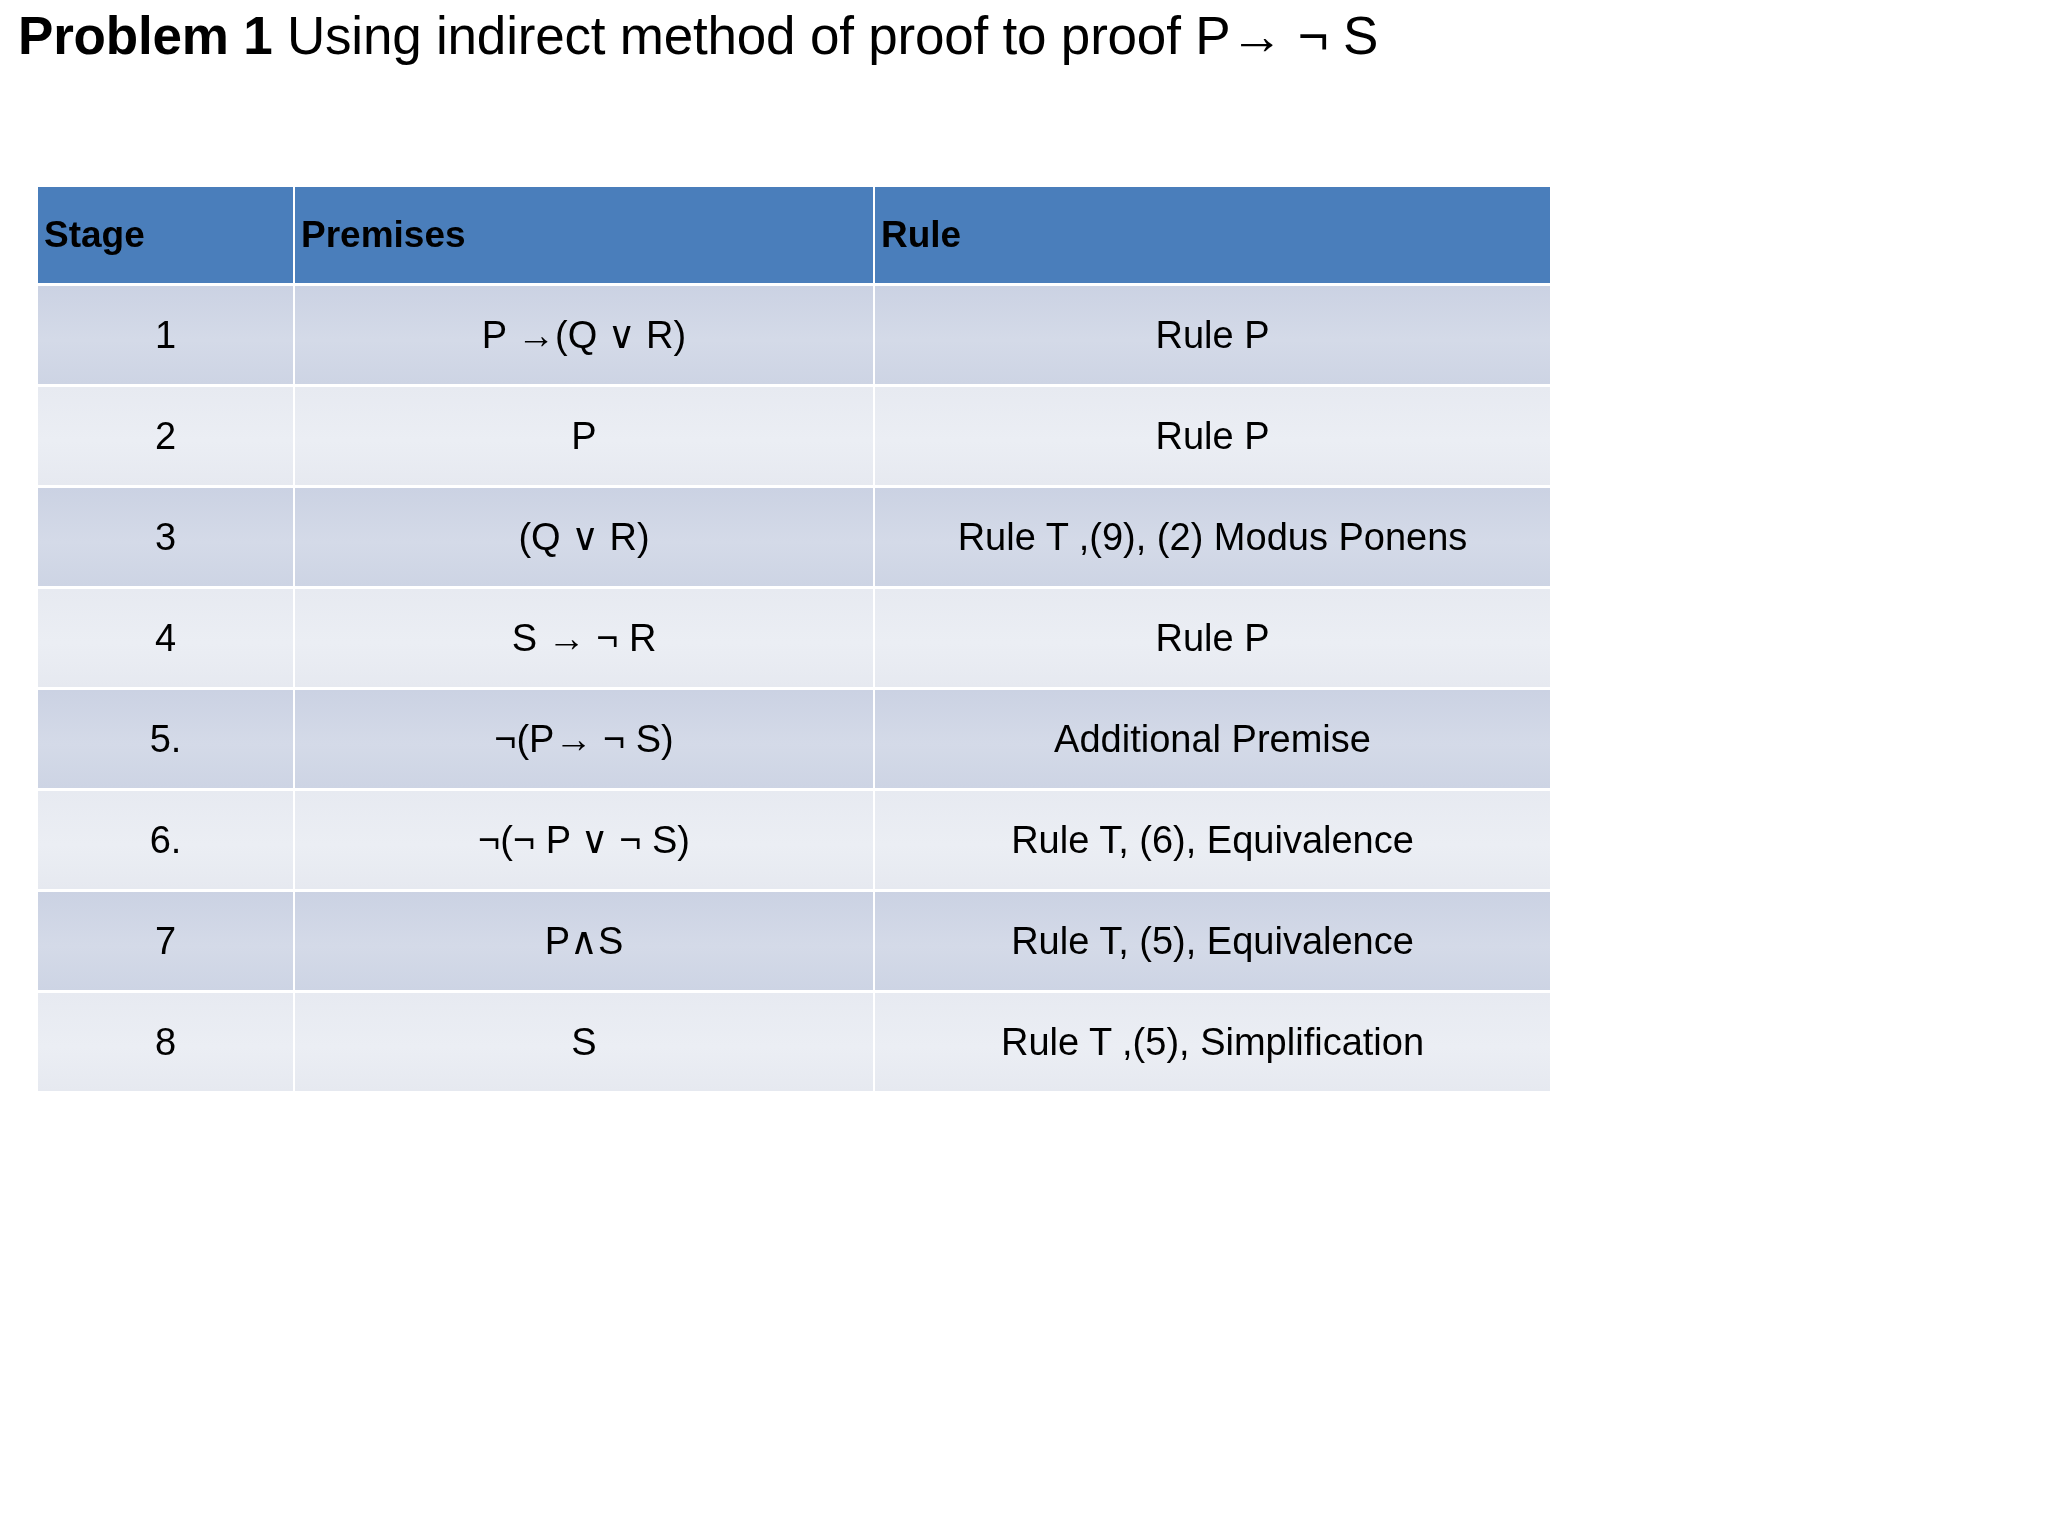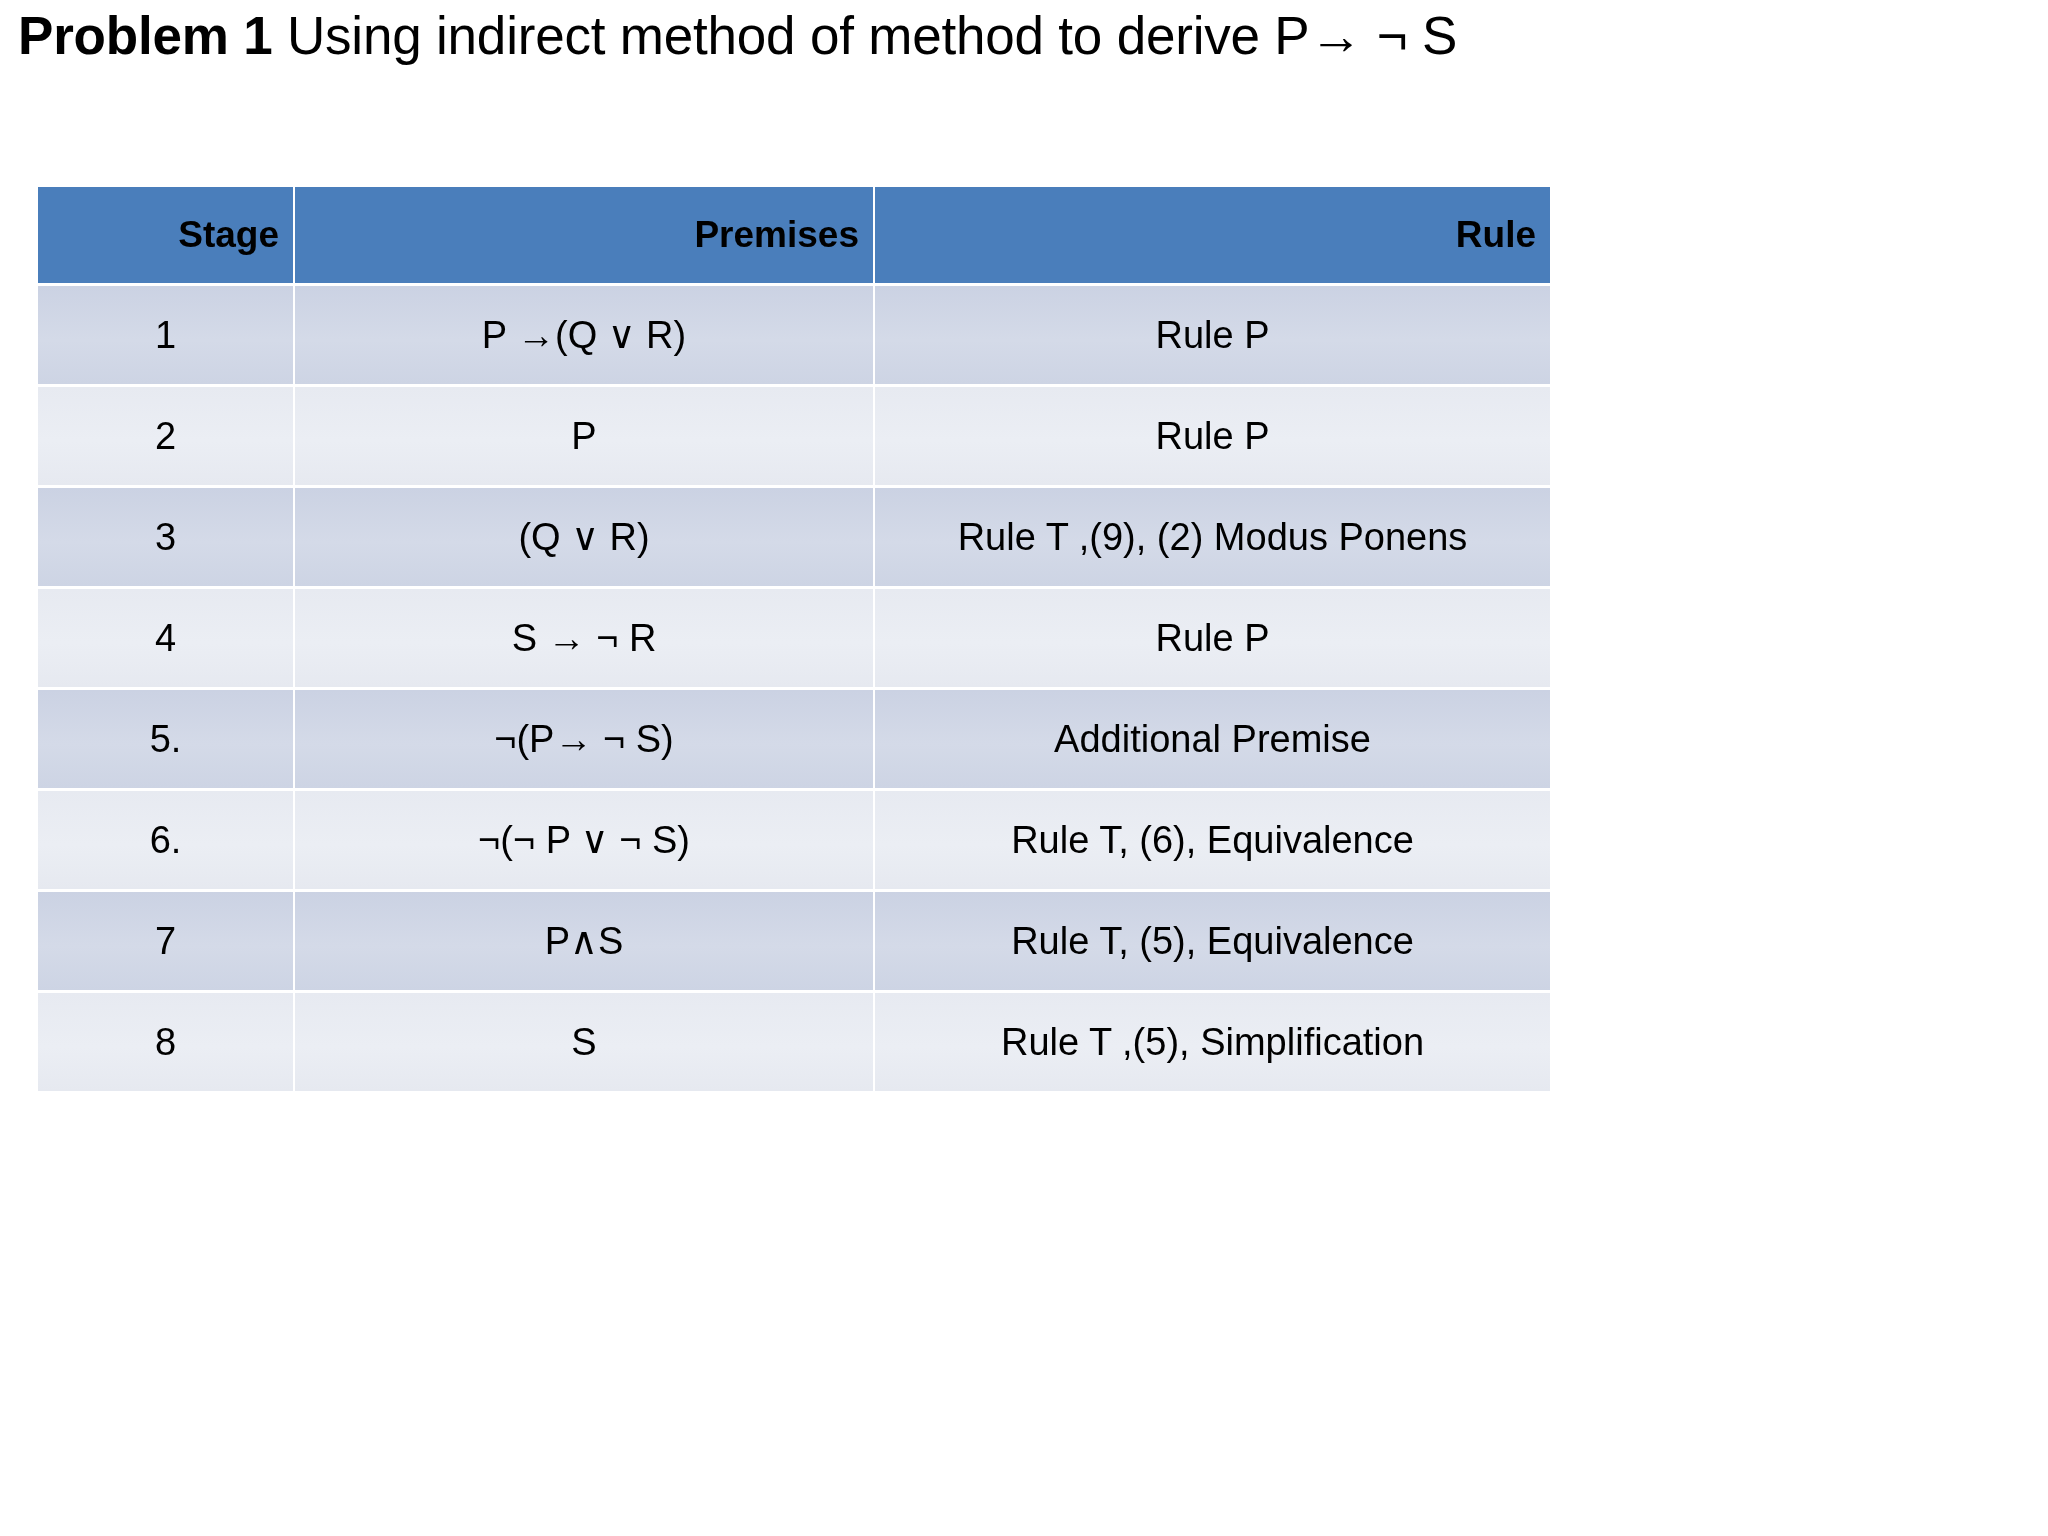--- a/index.html
+++ b/index.html
@@ -51,24 +51,24 @@
   }
   .proof-table col.c-stage  { width: 255px; }
   .proof-table col.c-prem   { width: 578px; }
   .proof-table col.c-rule   { width: 675px; }
 
   .proof-table th {
     background: #4A7EBB;
     color: #000000;
     font-size: 37px;
     font-weight: bold;
-    text-align: right;
+    text-align: left;
     height: 96px;
     vertical-align: middle;
-    padding: 0 14px;
+    padding: 0 6px;
     border: 0;
   }
   .proof-table td {
     font-size: 38px;
     font-weight: normal;
     text-align: center;
     vertical-align: middle;
     height: 98px;
     padding: 0 8px;
     border: 0;
@@ -80,21 +80,21 @@
   .proof-table tr.row-even td {
     background: linear-gradient(to bottom, #E7EAF1 0%, #EBEEF4 55%, #E6E9F0 100%);
   }
 </style>
 </head>
 <body>
 
 <div class="slide">
 
   <div class="title-block">
-    <div class="title-line"><span class="bold">Problem 1</span><span> Using indirect method of method to derive P→ ¬ S</span></div>
+    <div class="title-line"><span class="bold">Problem 1</span><span> Using indirect method of proof to proof P→ ¬ S</span></div>
   </div>
 
   <table class="proof-table">
     <colgroup>
       <col class="c-stage">
       <col class="c-prem">
       <col class="c-rule">
     </colgroup>
     <thead>
       <tr>

